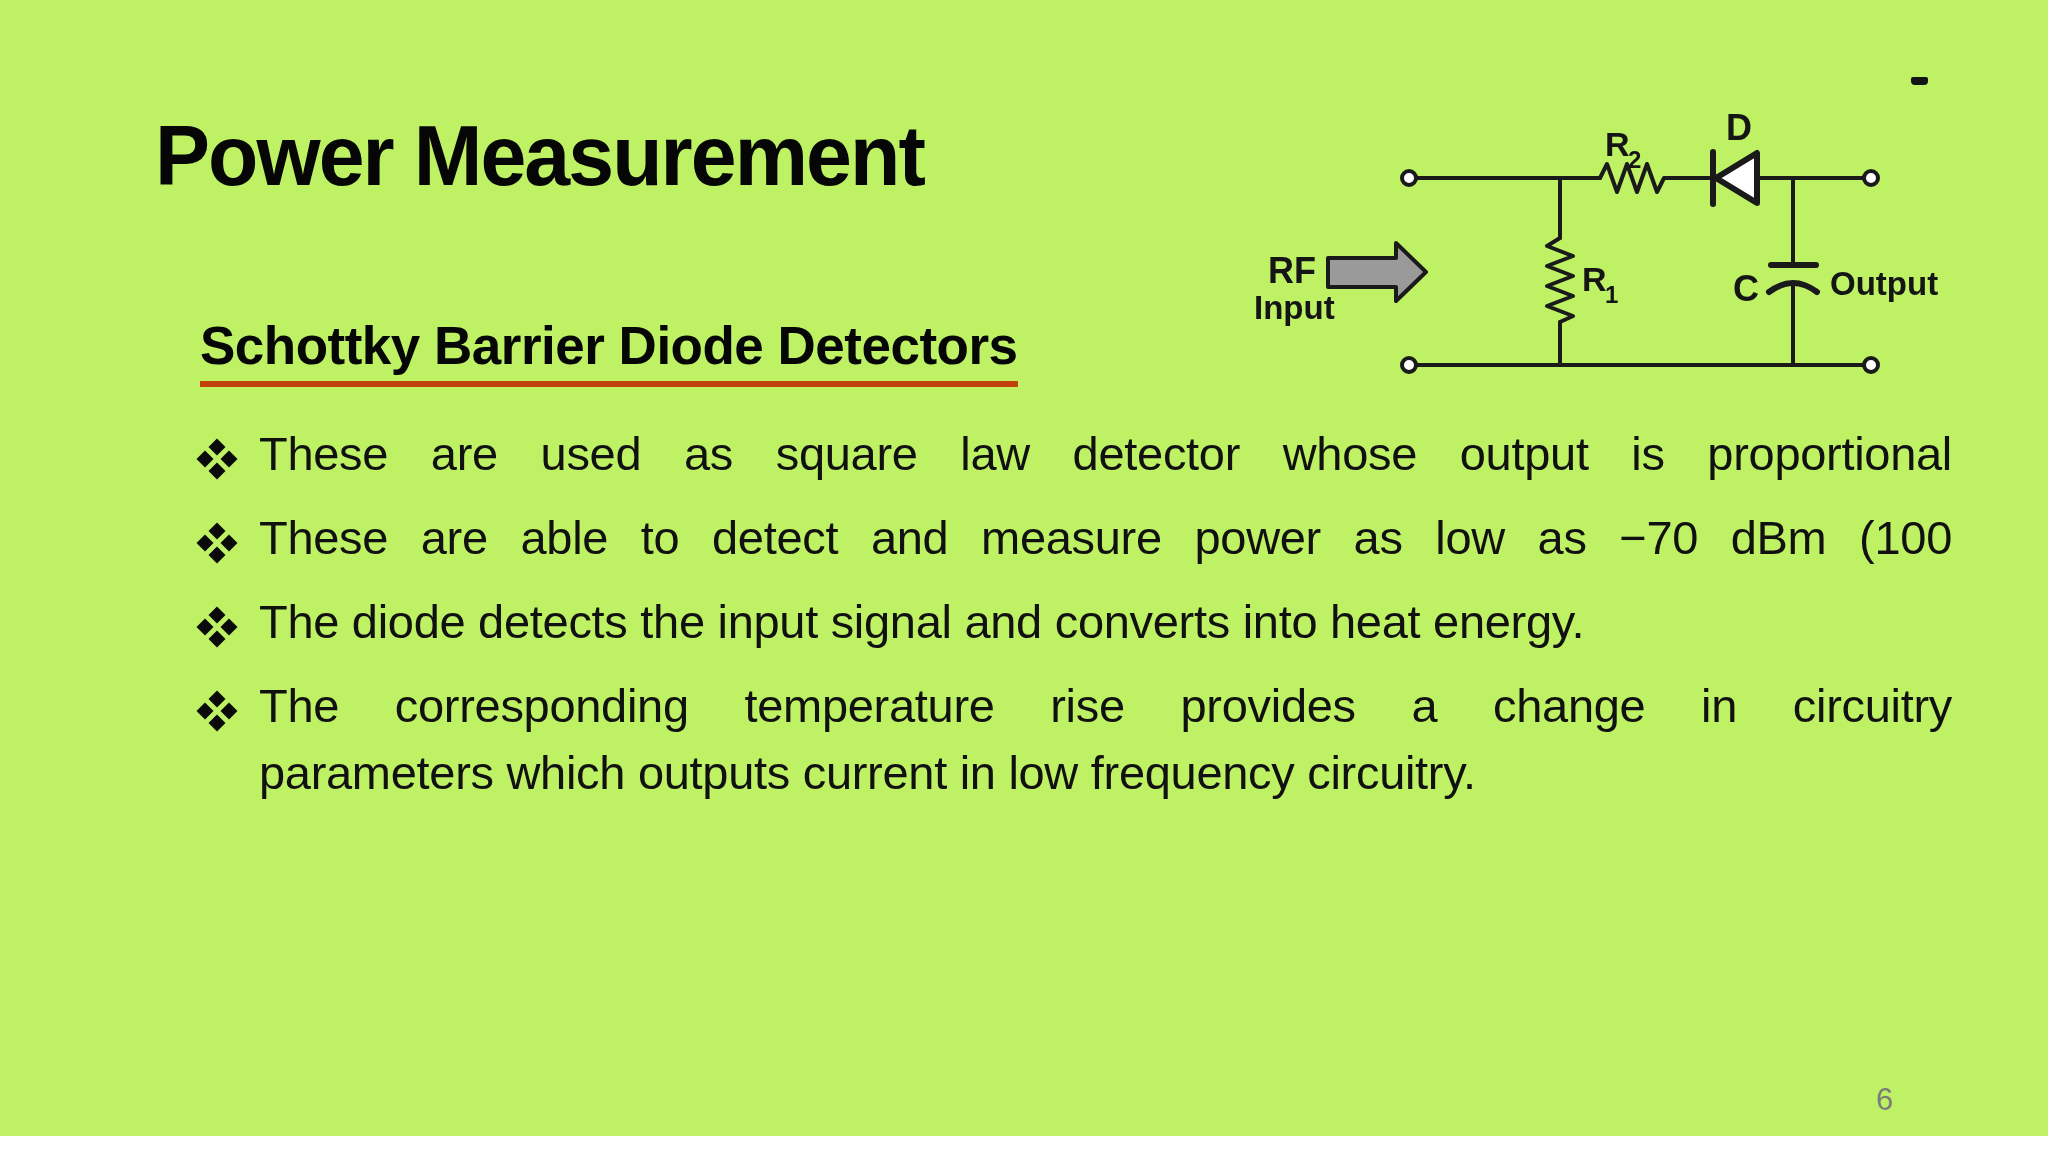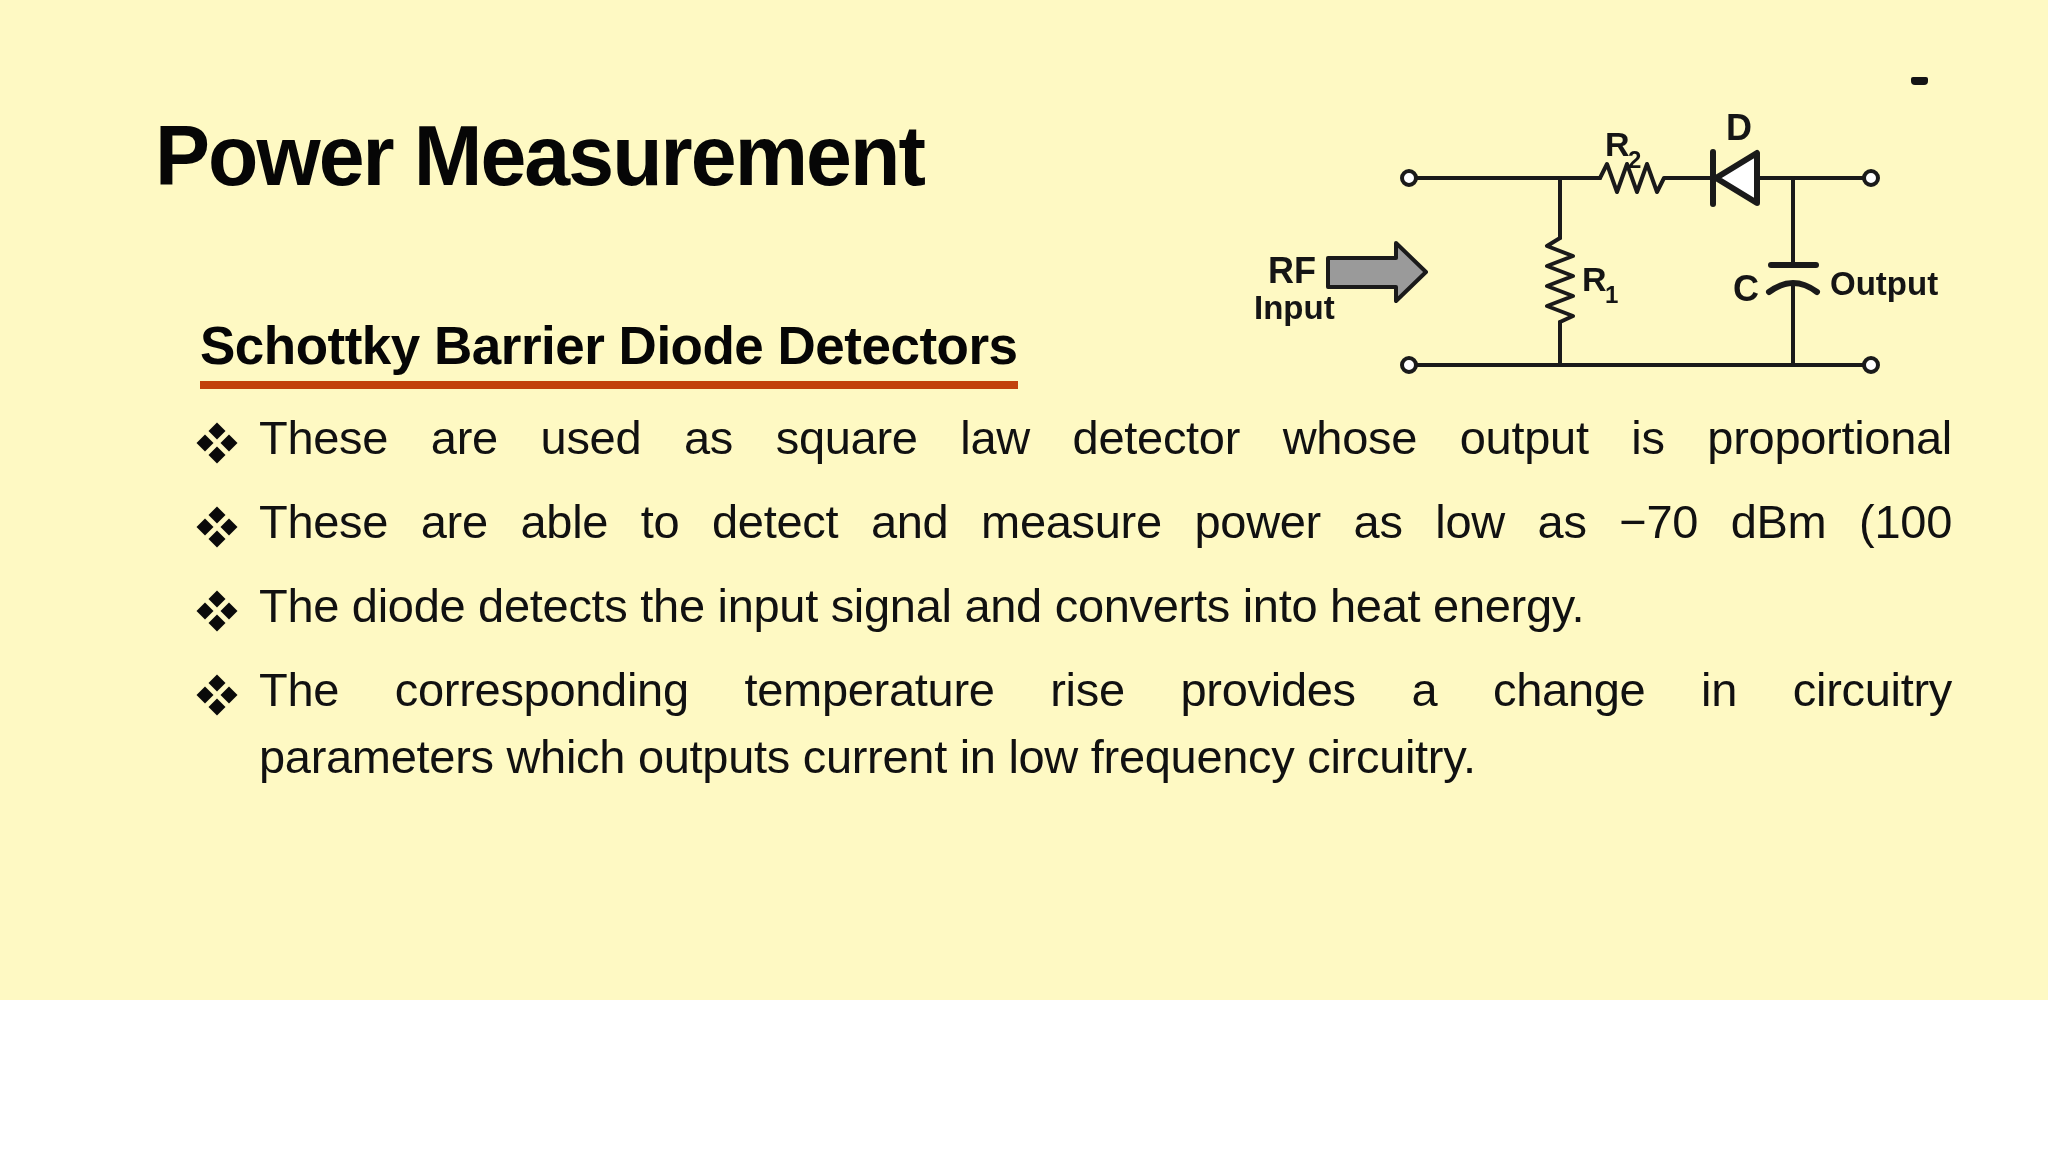--- a/index.html
+++ b/index.html
@@ -1,35 +1,35 @@
 <!DOCTYPE html>
 <html><head>
 <meta charset="utf-8">
 <style>
   html,body { margin:0; padding:0; background:#ffffff; }
   .slide {
-    position:relative; width:2048px; height:1000px; background:#fef9c3;
+    position:relative; width:2048px; height:1136px; background:#bef264;
     overflow:hidden; font-family:"Liberation Sans", sans-serif; color:#0a0a0a;
   }
   .title {
     position:absolute; left:155px; top:105px; margin:0;
     font-size:85px; font-weight:600; letter-spacing:-2px; line-height:1.2;
     color:#060606; transform:scaleX(0.97); transform-origin:left center;
   }
   .heading {
     position:absolute; left:200px; top:312px; margin:0;
     font-size:53px; font-weight:bold; letter-spacing:-0.5px; line-height:1.3;
-    display:inline-block; border-bottom:8px solid #c2410c; padding-bottom:0px;
+    display:inline-block; border-bottom:6px solid #c2410c; padding-bottom:0px;
     color:#060606;
   }
   .bullets {
     position:absolute; left:197px; top:404px; width:1755px;
     font-size:47px; line-height:67px; letter-spacing:-0.3px; color:#111;
   }
-  .bullet-item { display:flex; margin:0 0 17px 0; }
+  .bullet-item { display:flex; margin:16px 0 17px 0; }
   .bullet-marker {
     flex:0 0 62px; position:relative; height:67px;
   }
   .dmnd {
     position:absolute; width:12px; height:12px; background:#0a0a0a;
     transform:rotate(45deg);
   }
   .dmnd.t { left:14px; top:21px; }
   .dmnd.l { left:2px;  top:33px; }
   .dmnd.r { left:26px; top:33px; }

